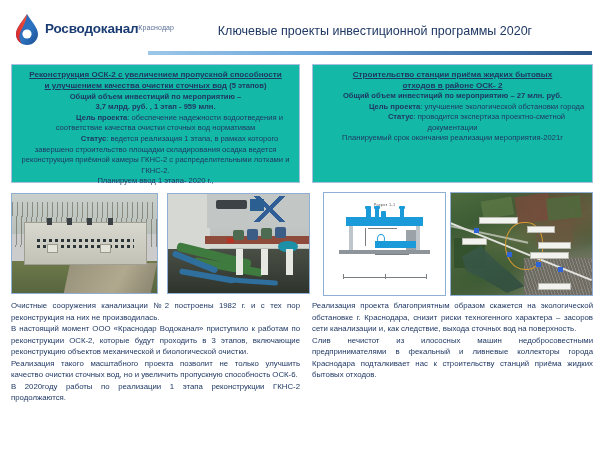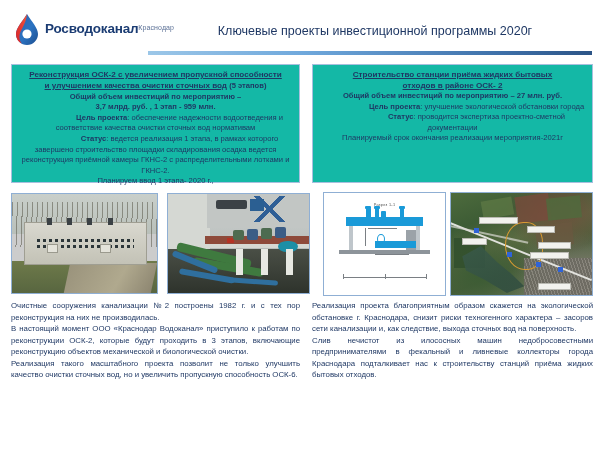--- a/index.html
+++ b/index.html
@@ -351,20 +351,21 @@
     <div class="p4-tag" style="left:62%; top:48%; width:22%;"></div>
     <div class="p4-tag" style="left:56%; top:58%; width:26%;"></div>
     <div class="p4-tag" style="left:8%;  top:44%; width:16%;"></div>
     <div class="p4-tag" style="left:62%; top:88%; width:22%;"></div>
   </div>
 
   <div class="body-text bt-left">
     <p>Очистные сооружения канализации №2 построены 1982 г. и с тех пор реконструкция на них не производилась.</p>
     <p>В настоящий момент ООО «Краснодар Водоканал» приступило к работам по реконструкции ОСК-2, которые будут проходить в 3 этапов, включающие реконструкцию объектов механической и биологической очистки.</p>
     <p>Реализация такого масштабного проекта позволит не только улучшить качество очистки сточных вод, но и увеличить пропускную способность ОСК-6.</p>
+    <p>В 2020году работы по реализации 1 этапа реконструкции ГКНС-2 продолжаются.</p>
   </div>
 
   <div class="body-text bt-right">
     <p>Реализация  проекта  благоприятным  образом  скажется  на экологической обстановке г. Краснодара, снизит риски техногенного характера – засоров сети канализации и, как следствие, выхода сточных вод на поверхность.</p>
     <p>Слив  нечистот  из  илососных  машин  недобросовестными предпринимателями в фекальный и ливневые коллекторы города Краснодара подталкивает нас к строительству станций приёма жидких бытовых отходов.</p>
   </div>
 
 </div>
 
 </body></html>

